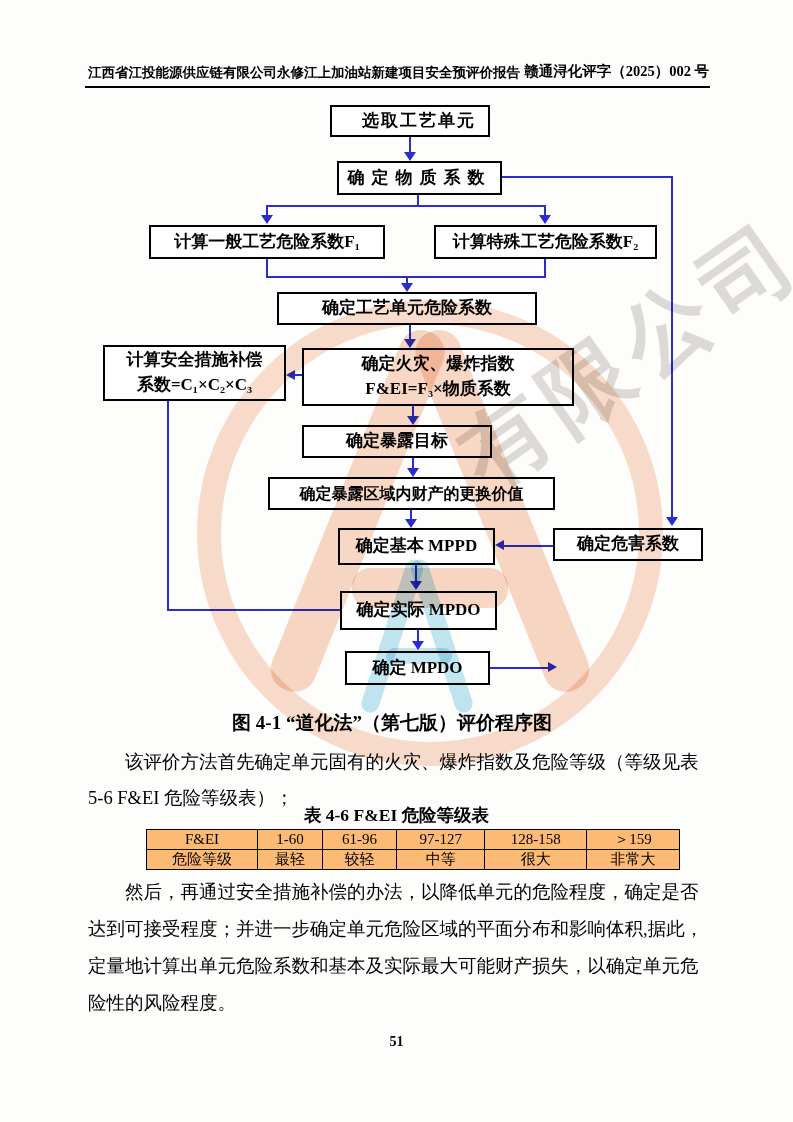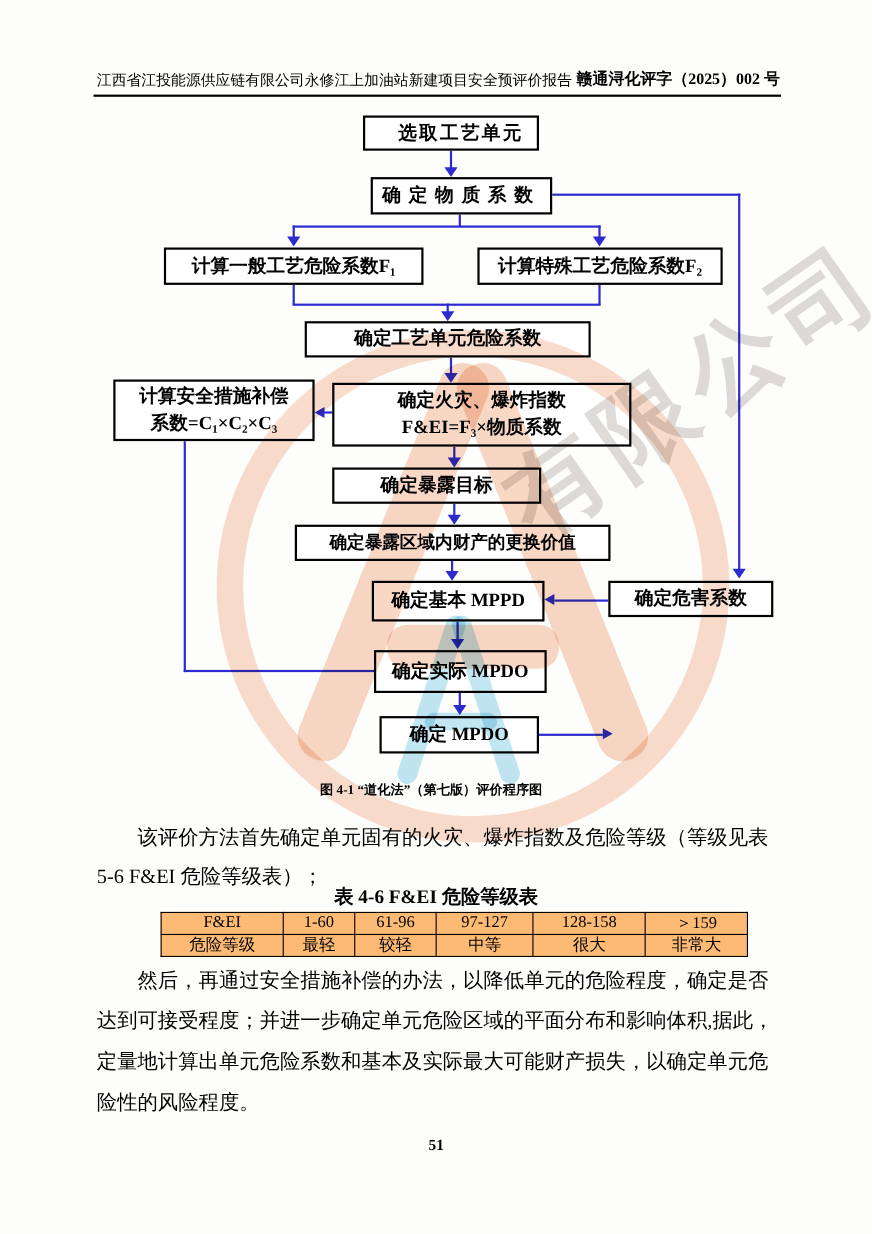--- a/index.html
+++ b/index.html
@@ -2,39 +2,39 @@
 <html><head>
 <meta charset="utf-8">
 <style>
   html,body{margin:0;padding:0;background:#e8e8e8;}
   #page{
     position:relative; width:793px; height:1122px; margin:0 auto;
     background:#fdfdfc; overflow:hidden;
     font-family:"Liberation Serif", serif; color:#000;
   }
   
-  .hdr-left{position:absolute; left:88px; top:64px; font-size:13.5px; font-weight:normal;}
+  .hdr-left{position:absolute; left:88px; top:64px; font-size:13.5px; font-weight:bold;}
   .hdr-right{position:absolute; right:84px; top:62px; font-size:14.5px; font-weight:bold;}
   .hdr-rule{position:absolute; left:85px; top:86px; width:625px; height:2px; background:#000;}
   
   .fbox{
     position:absolute; border:2px solid #000; background:rgba(255,255,255,.85);
     display:flex; align-items:center; justify-content:center; flex-direction:column;
     font-weight:bold; font-size:17px; text-align:center; line-height:1.45;
     box-sizing:border-box; z-index:3;
   }
   .vline,.hline{position:absolute; background:#2b2bd0; z-index:2;}
   .vline{width:2px;} .hline{height:2px;}
   .head{position:absolute; width:0; height:0; z-index:2;}
   .head.down{border-left:6px solid transparent; border-right:6px solid transparent; border-top:9px solid #2b2bd0;}
   .head.left{border-top:5px solid transparent; border-bottom:5px solid transparent; border-right:9px solid #2b2bd0;}
   .head.right{border-top:5px solid transparent; border-bottom:5px solid transparent; border-left:9px solid #2b2bd0;}
   
   .caption{position:absolute; left:0; top:710px; width:784px; text-align:center;
-    font-size:12px; font-weight:bold; z-index:3;}
+    font-size:19px; font-weight:bold; z-index:3;}
   .para{position:absolute; left:88px; width:624px; font-size:18.5px; line-height:36px; z-index:3;}
   .para .indent{padding-left:37px;}
   .tbl-title{position:absolute; left:0; top:803px; width:793px; text-align:center;
     font-size:17.5px; font-weight:bold; z-index:3;}
   table.fei{position:absolute; left:146px; top:829px; width:534px; border-collapse:collapse;
     font-size:15px; z-index:3; background:#fdba74;}
   table.fei td{border:1.5px solid #000; text-align:center; height:19px; padding:0 2px;}
   .pageno{position:absolute; left:0; top:1034px; width:793px; text-align:center;
     font-size:14px; font-weight:bold; z-index:3;}
   

